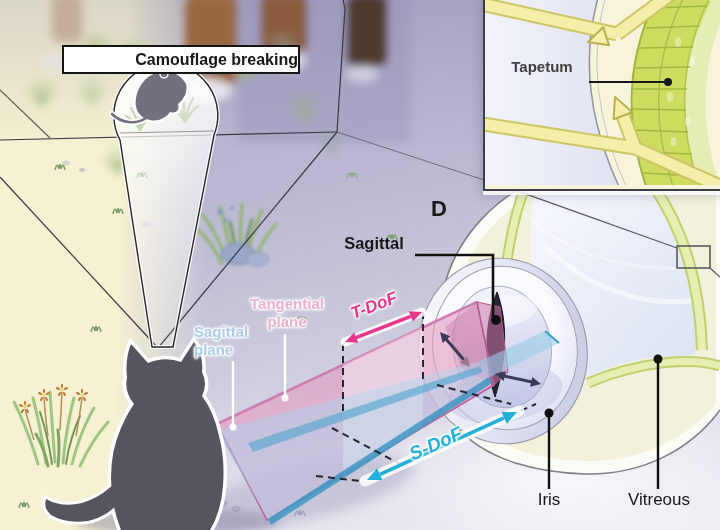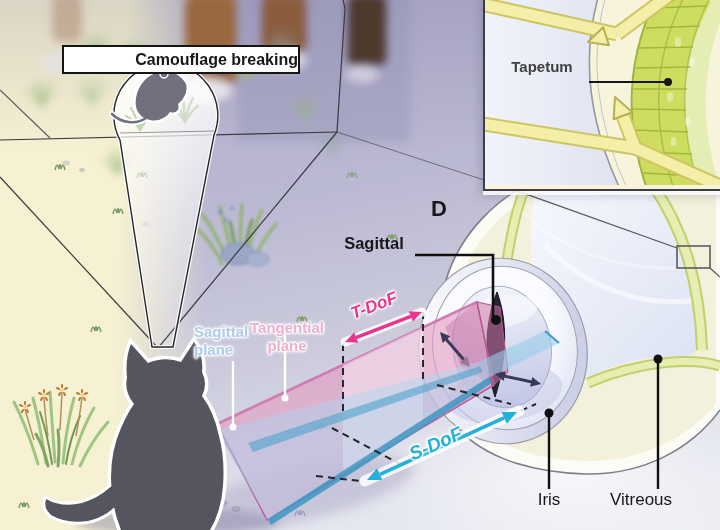--- a/index.html
+++ b/index.html
@@ -12,22 +12,22 @@
         background:linear-gradient(180deg,rgba(118,116,150,.22),rgba(118,116,150,0));}
   .glowbr{position:absolute;left:380px;top:400px;width:340px;height:130px;
         background:radial-gradient(60% 70% at 55% 60%,rgba(252,252,255,.75),rgba(252,252,255,0));}
   svg.layer{position:absolute;left:0;top:0;z-index:5;}
   .lbl{position:absolute;z-index:20;color:#17171a;}
   .camo-box{left:62px;top:11px;width:234px;height:25px;background:#fff;border:2px solid #151515;
             text-align:right;line-height:25px;font-weight:bold;font-size:16px;margin-top:34px;}
   .d-letter{left:431px;top:196px;font-weight:bold;font-size:22px;}
   .varpupil{left:327px;top:233px;width:94px;text-align:center;font-weight:bold;font-size:16.5px;line-height:20px;}
   .irislbl{left:521px;top:490px;width:56px;text-align:center;font-size:17px;}
-  .vitlbl{left:610px;top:490px;width:98px;text-align:left;font-size:17px;}
-  .tang{left:239px;top:295px;width:96px;text-align:center;font-weight:bold;font-size:15px;line-height:18px;color:#edafce;margin-top:24px;}
+  .vitlbl{left:610px;top:490px;width:98px;text-align:center;font-size:17px;}
+  .tang{left:239px;top:295px;width:96px;text-align:center;font-weight:bold;font-size:15px;line-height:18px;color:#edafce;}
   .sagi{left:194px;top:323px;width:78px;text-align:left;font-weight:bold;font-size:15px;line-height:18px;color:#aecce9;}
   .tdof{left:350px;top:296px;font-weight:bold;font-style:italic;font-size:17px;color:#e8368e;transform:rotate(-21deg);}
   .sdof{left:408px;top:433px;font-weight:bold;font-style:italic;font-size:19px;color:#23b0da;transform:rotate(-24deg);}
   .glow-w{text-shadow:0 0 3px #fff,0 0 5px #fff,1px 0 2px #fff,-1px 0 2px #fff,0 1px 2px #fff,0 -1px 2px #fff;}
   .inset{position:absolute;left:483px;top:-5px;width:243px;height:192px;border:2.5px solid #3e3e46;
          background:#f7f4db;overflow:hidden;z-index:10;
          box-shadow:0 4px 0 rgba(255,255,255,.85), -3px 5px 9px rgba(90,90,120,.28);}
   .tapetum{position:absolute;left:8px;top:60px;width:98px;text-align:center;font-weight:bold;
            font-size:15px;line-height:19px;color:#404040;z-index:3;}
   .inset svg{position:absolute;left:0;top:0;}

